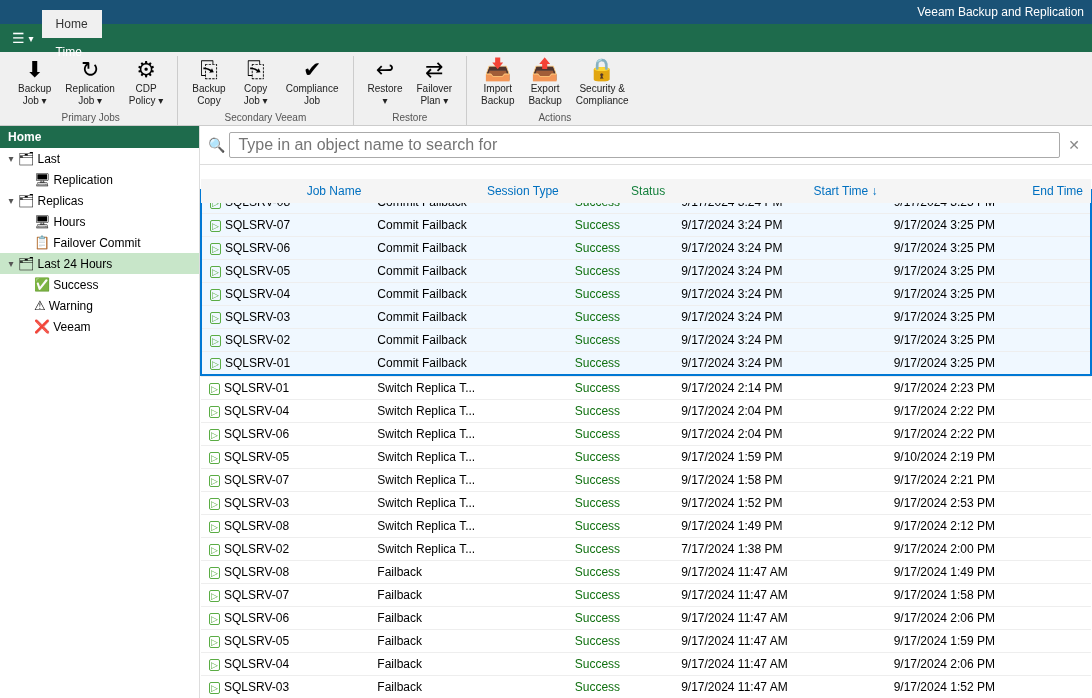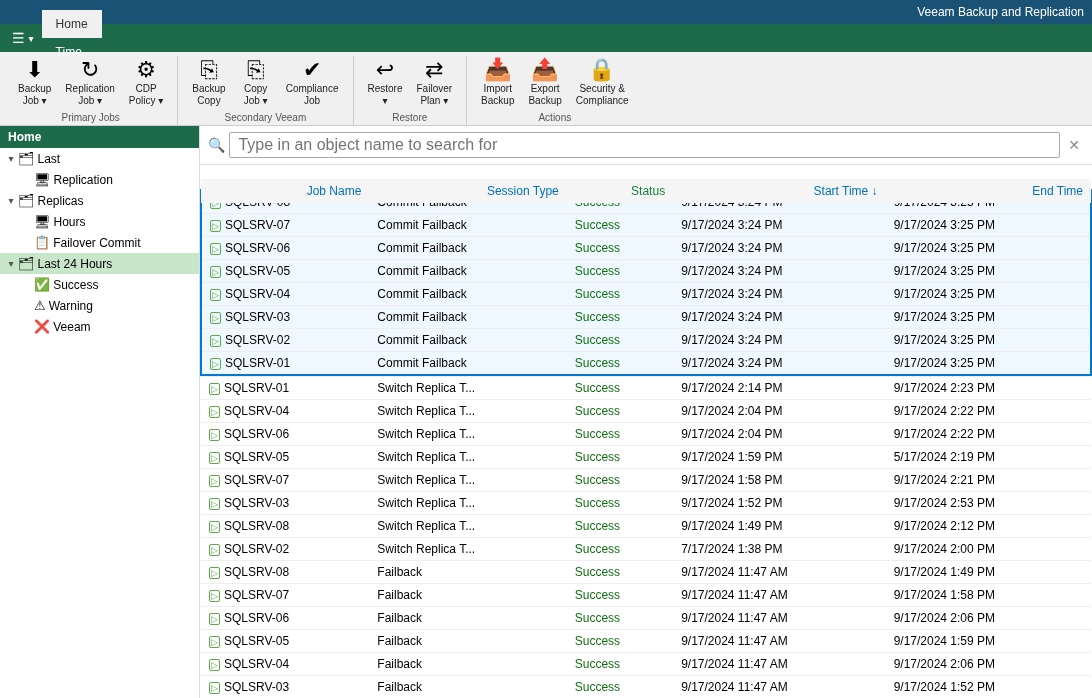--- a/index.html
+++ b/index.html
@@ -445,21 +445,21 @@
               <td>Switch Replica T...</td>
               <td style="color: rgb(16, 112, 16);">Success</td>
               <td>9/17/2024 2:04 PM</td>
               <td>9/17/2024 2:22 PM</td>
             </tr>
             <tr>
               <td><span style="color:#5aac44; margin-right:4px; border:1px solid #5aac44; border-radius:2px; padding:0 1px; font-size:9px;">▷</span>SQLSRV-05</td>
               <td>Switch Replica T...</td>
               <td style="color: rgb(16, 112, 16);">Success</td>
               <td>9/17/2024 1:59 PM</td>
-              <td>5/17/2024 2:19 PM</td>
+              <td>9/10/2024 2:19 PM</td>
             </tr>
             <tr>
               <td><span style="color:#5aac44; margin-right:4px; border:1px solid #5aac44; border-radius:2px; padding:0 1px; font-size:9px;">▷</span>SQLSRV-07</td>
               <td>Switch Replica T...</td>
               <td style="color: rgb(16, 112, 16);">Success</td>
               <td>9/17/2024 1:58 PM</td>
               <td>9/17/2024 2:21 PM</td>
             </tr>
             <tr>
               <td><span style="color:#5aac44; margin-right:4px; border:1px solid #5aac44; border-radius:2px; padding:0 1px; font-size:9px;">▷</span>SQLSRV-03</td>

